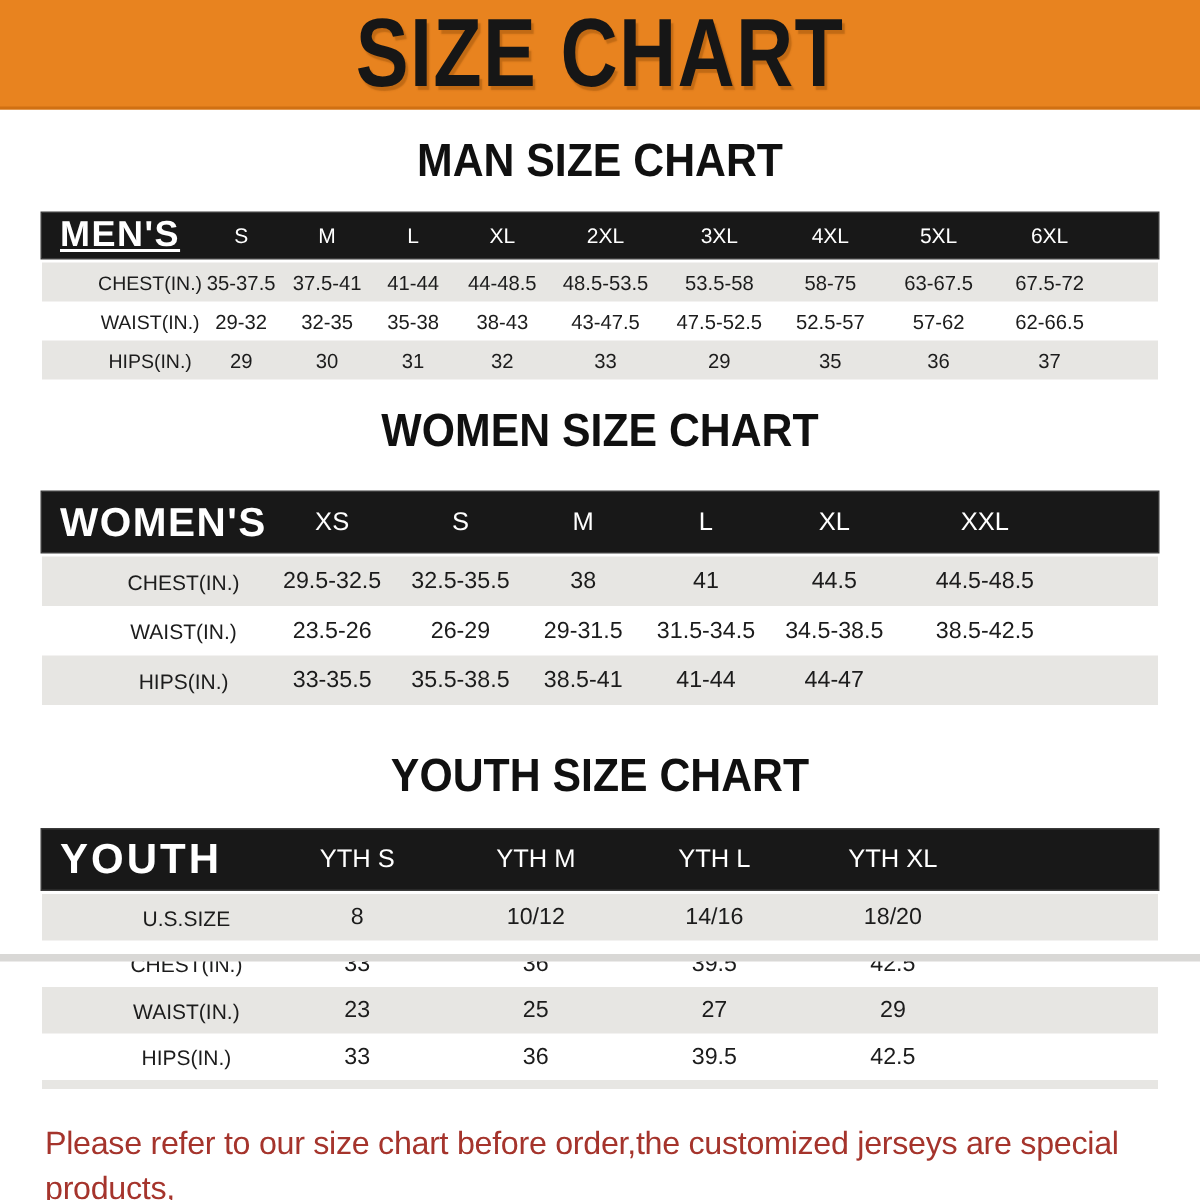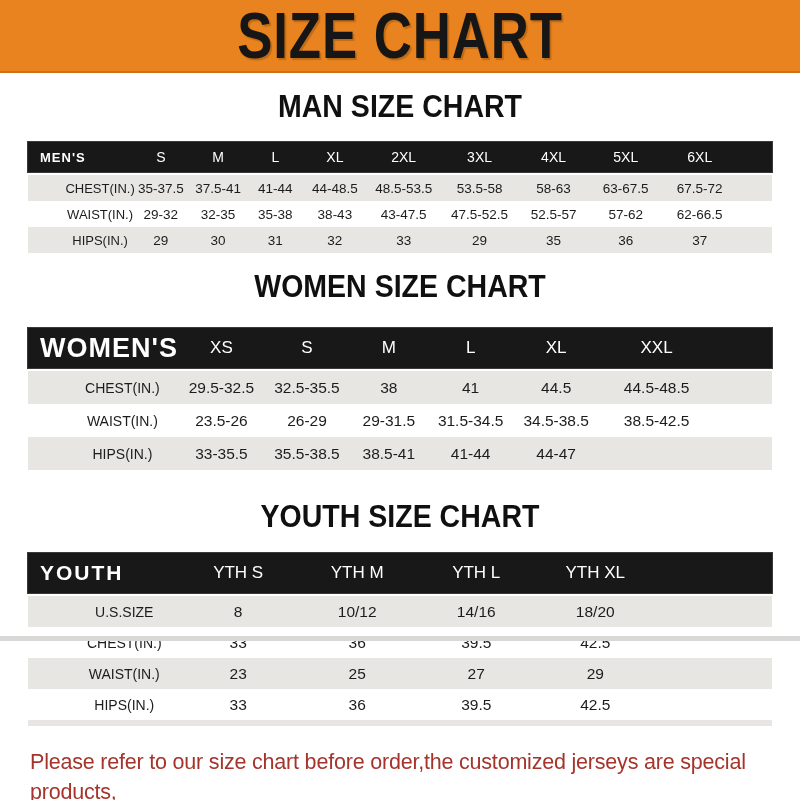--- a/index.html
+++ b/index.html
@@ -74,35 +74,35 @@
     font-weight: bold;
     letter-spacing: 1px;
   }
   
   .sizetable .data.alt { background: #E7E6E3; }
   .sizetable .data .cell.first { font-weight: normal; padding-left: 40px; }
 
   
   .t-men .row { grid-template-columns: 14% 7.7% 7.7% 7.7% 8.3% 10.2% 10.2% 9.7% 9.7% 10.2%; }
   .t-men .hdr { height: 30px; font-size: 14px; }
-  .t-men .hdr .cell.first { font-size: 13px; }
+  .t-men .hdr .cell.first { font-size: 24px; text-decoration: underline; }
   .t-men .data { height: 26px; font-size: 13.5px; }
   .t-men .data .cell.first { font-size: 13px; }
 
   
   .t-women .row { grid-template-columns: 20% 12% 11% 11% 11% 12% 15%; }
   .t-women .hdr { height: 40px; font-size: 17px; }
   .t-women .hdr .cell.first { font-size: 27px; }
   .t-women .data { height: 33px; font-size: 15.5px; }
   .t-women .data .cell.first { font-size: 14px; }
 
   
   .t-youth .row { grid-template-columns: 20.5% 15.5% 16.5% 15.5% 16.5%; }
   .t-youth .hdr { height: 40px; font-size: 17px; }
-  .t-youth .hdr .cell.first { font-size: 21px; letter-spacing: 2px; }
+  .t-youth .hdr .cell.first { font-size: 28px; letter-spacing: 2px; }
   .t-youth .data { height: 31px; font-size: 15.5px; }
   .t-youth .data .cell.first { font-size: 14px; }
   .t-youth { border-bottom: 6px solid #E7E6E3; }
 
   
   .footer-note {
     margin: 21px 30px 0;
     font-size: 21.5px;
     line-height: 30px;
     color: #A5342C;
@@ -140,21 +140,21 @@
         <div class="cell">6XL</div>
       </div>
       <div class="row data alt">
         <div class="cell first">CHEST(IN.)</div>
         <div class="cell">35-37.5</div>
         <div class="cell">37.5-41</div>
         <div class="cell">41-44</div>
         <div class="cell">44-48.5</div>
         <div class="cell">48.5-53.5</div>
         <div class="cell">53.5-58</div>
-        <div class="cell">58-63</div>
+        <div class="cell">58-75</div>
         <div class="cell">63-67.5</div>
         <div class="cell">67.5-72</div>
       </div>
       <div class="row data">
         <div class="cell first">WAIST(IN.)</div>
         <div class="cell">29-32</div>
         <div class="cell">32-35</div>
         <div class="cell">35-38</div>
         <div class="cell">38-43</div>
         <div class="cell">43-47.5</div>

